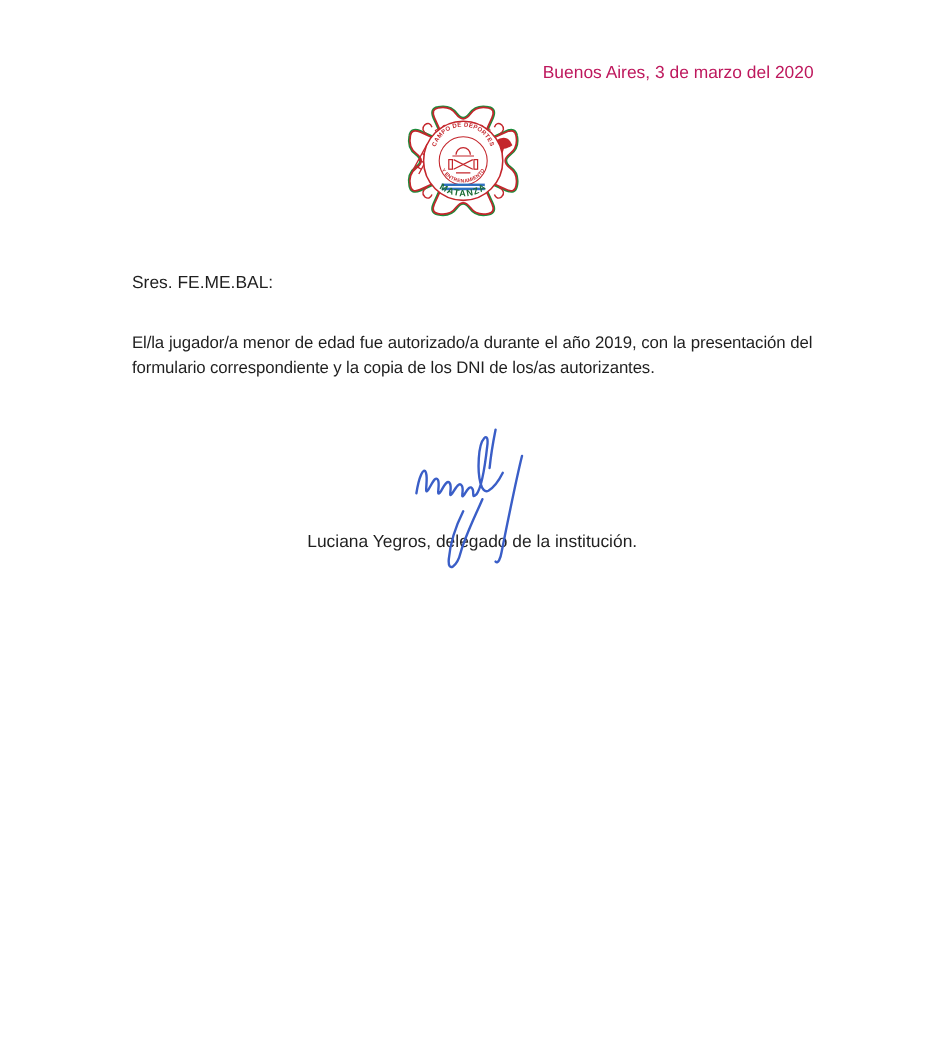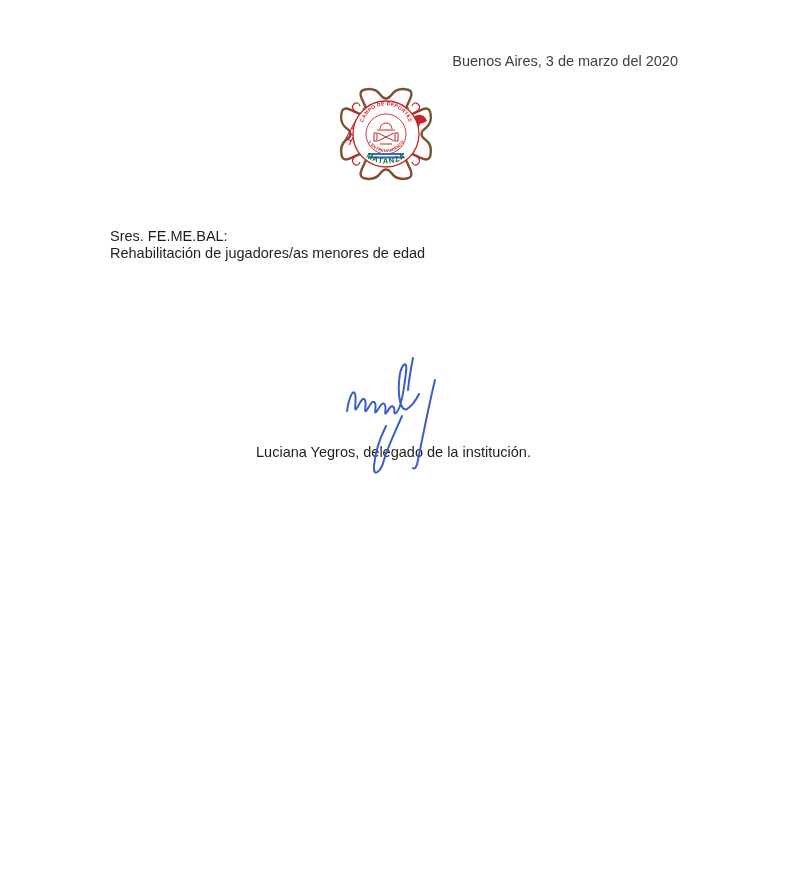--- a/index.html
+++ b/index.html
@@ -14,21 +14,21 @@
     background: #ffffff;
     font-family: "Liberation Sans", sans-serif;
     color: #1f1f1f;
     overflow: hidden;
   }
   .date-line {
     position: absolute;
     top: 53px;
     right: 109px;
     font-size: 14.5px;
-    color: #404040;
+    color: #be185d;
     white-space: nowrap;
   }
   .logo-wrap {
     position: absolute;
     left: 334px;
     top: 82px;
     width: 104px;
     height: 104px;
   }
   .recipient {
@@ -158,22 +158,22 @@
       </g>
 
       <text font-size="7.5" font-weight="bold" fill="#1a6b33" letter-spacing="1">
         <textPath href="#arcMatanza" startOffset="50%" text-anchor="middle">MATANZA</textPath>
       </text>
     </svg>
   </div>
 
   <div class="recipient">Sres. FE.ME.BAL:</div>
 
-  <div class="subject">Rehabilitación de jugadores/as menores de edad</div>
 
+  <div class="body-par">El/la jugador/a menor de edad fue autorizado/a durante el año 2019, con la presentación del formulario correspondiente y la copia de los DNI de los/as autorizantes.</div>
 
   <div class="signature-wrap">
     <svg viewBox="0 0 100 124" width="100" height="124">
       <g fill="none" stroke="#3a5ec7" stroke-width="2" stroke-linecap="round" stroke-linejoin="round">
 
         <path d="M 73 2 C 71 12 69 24 68 34"></path>
 
         <path d="M 7 55
                  C 9 42 13 32 15 38 C 17 44 13 58 17 52
                  C 20 47 23 40 25 44 C 27 48 23 59 27 54

